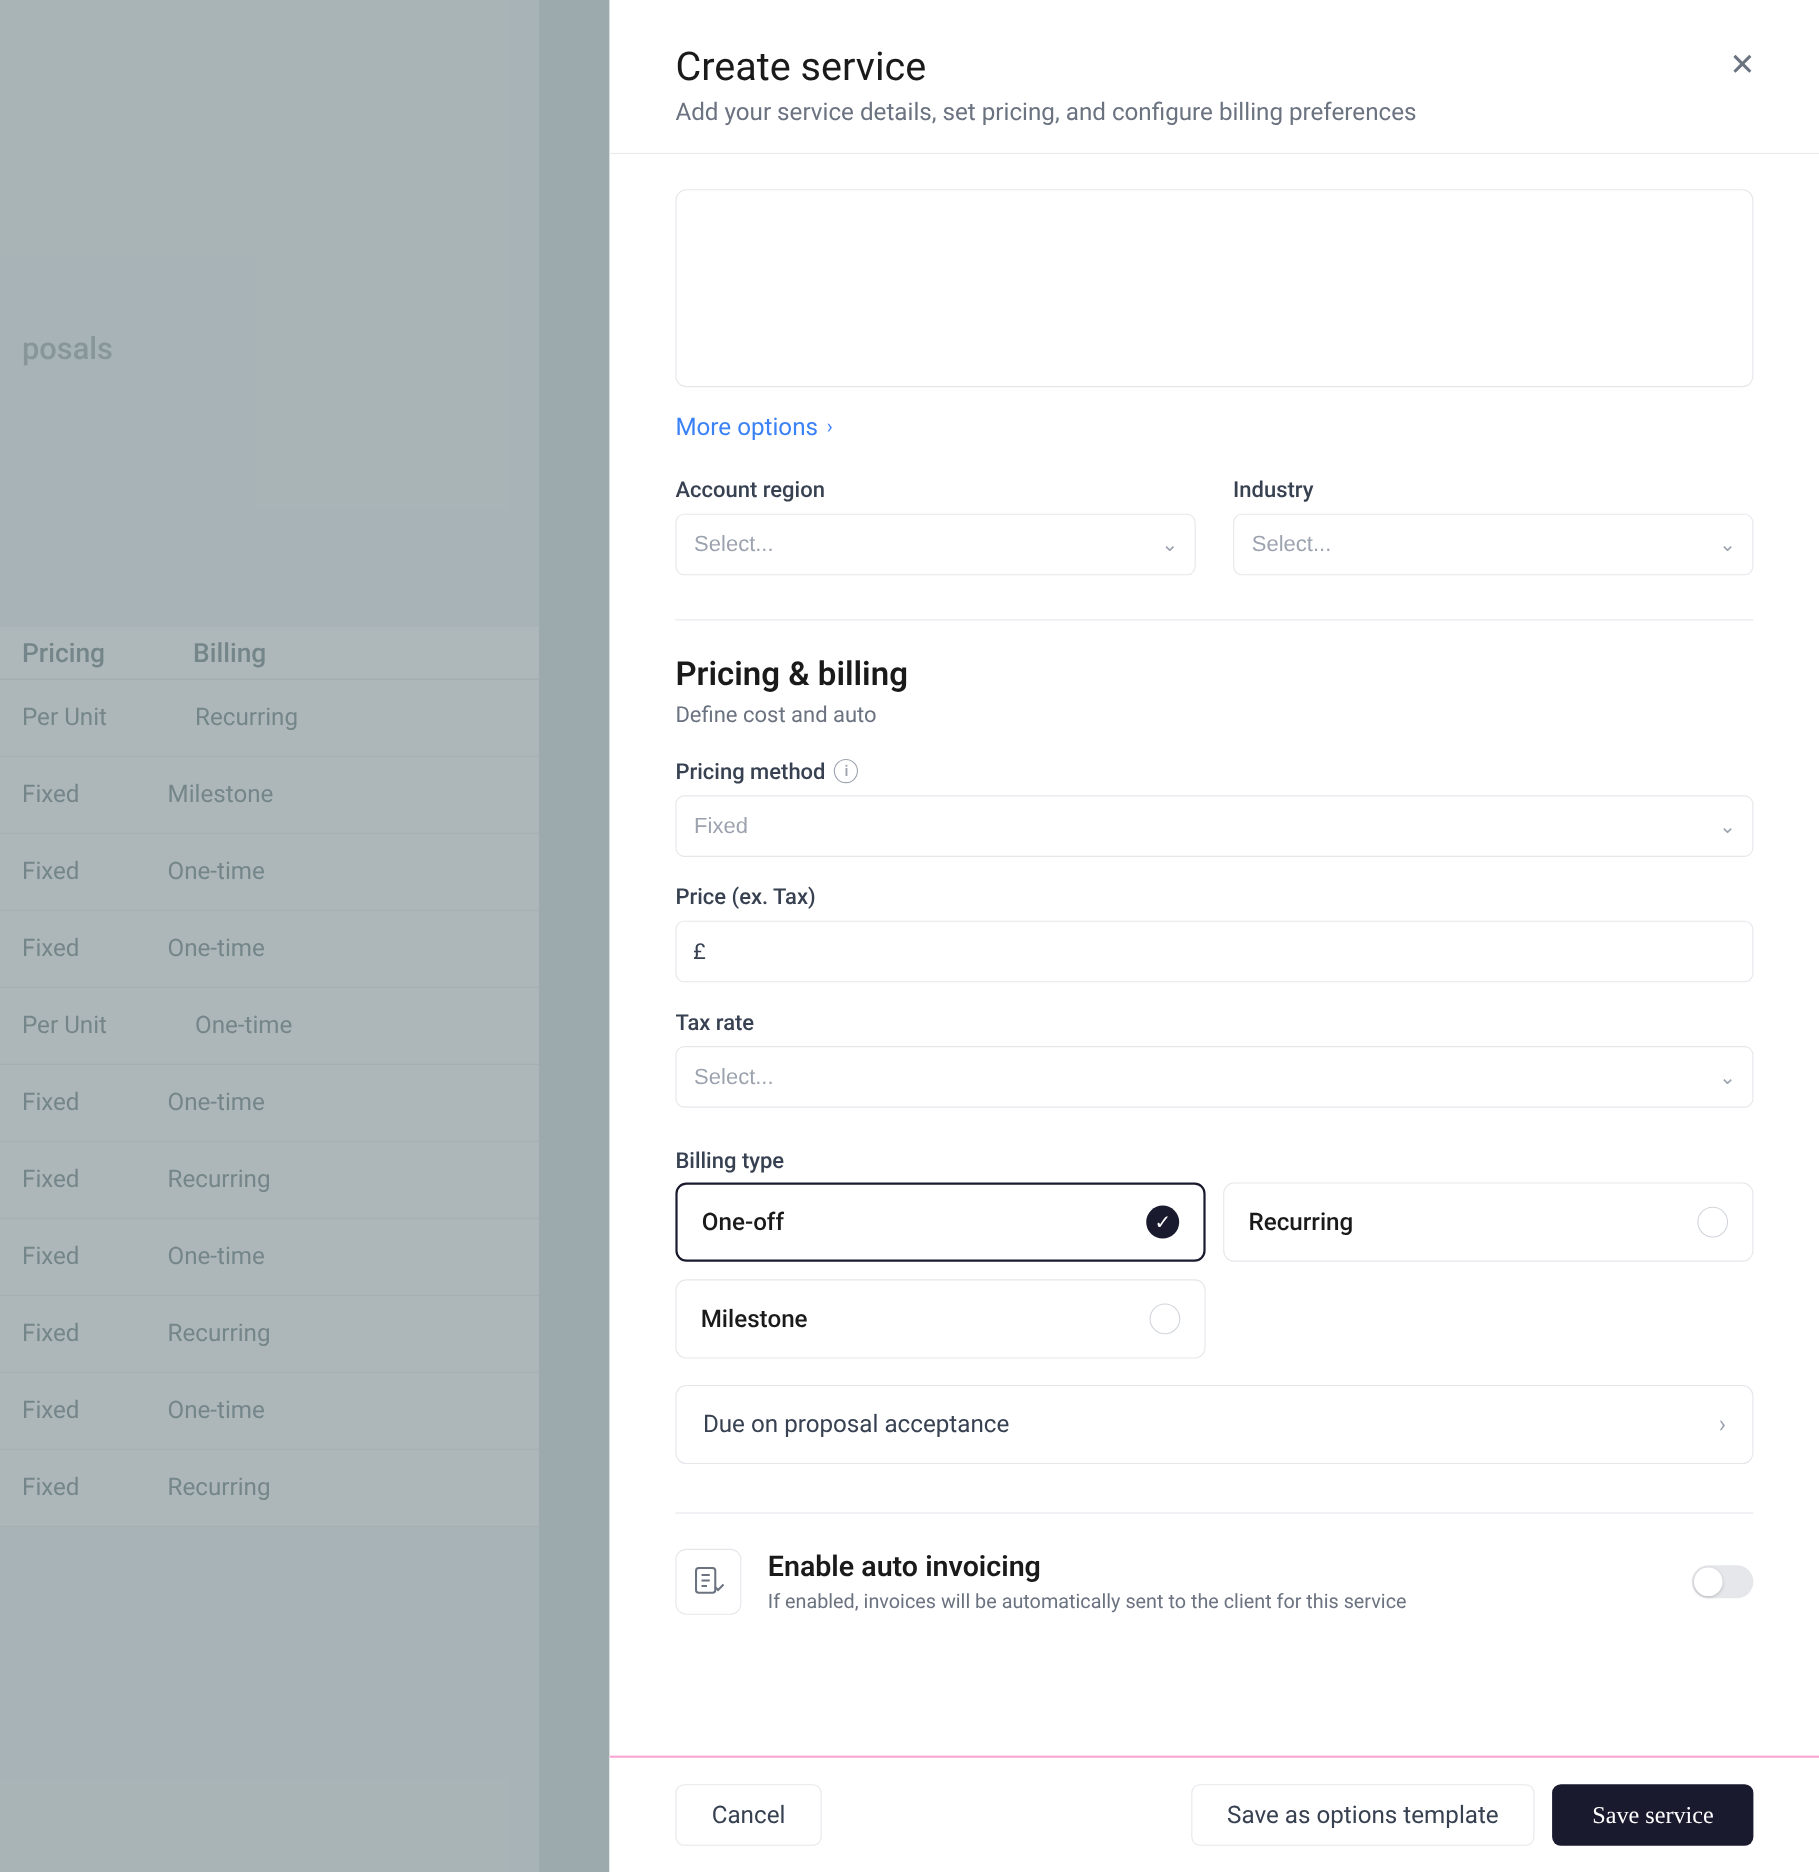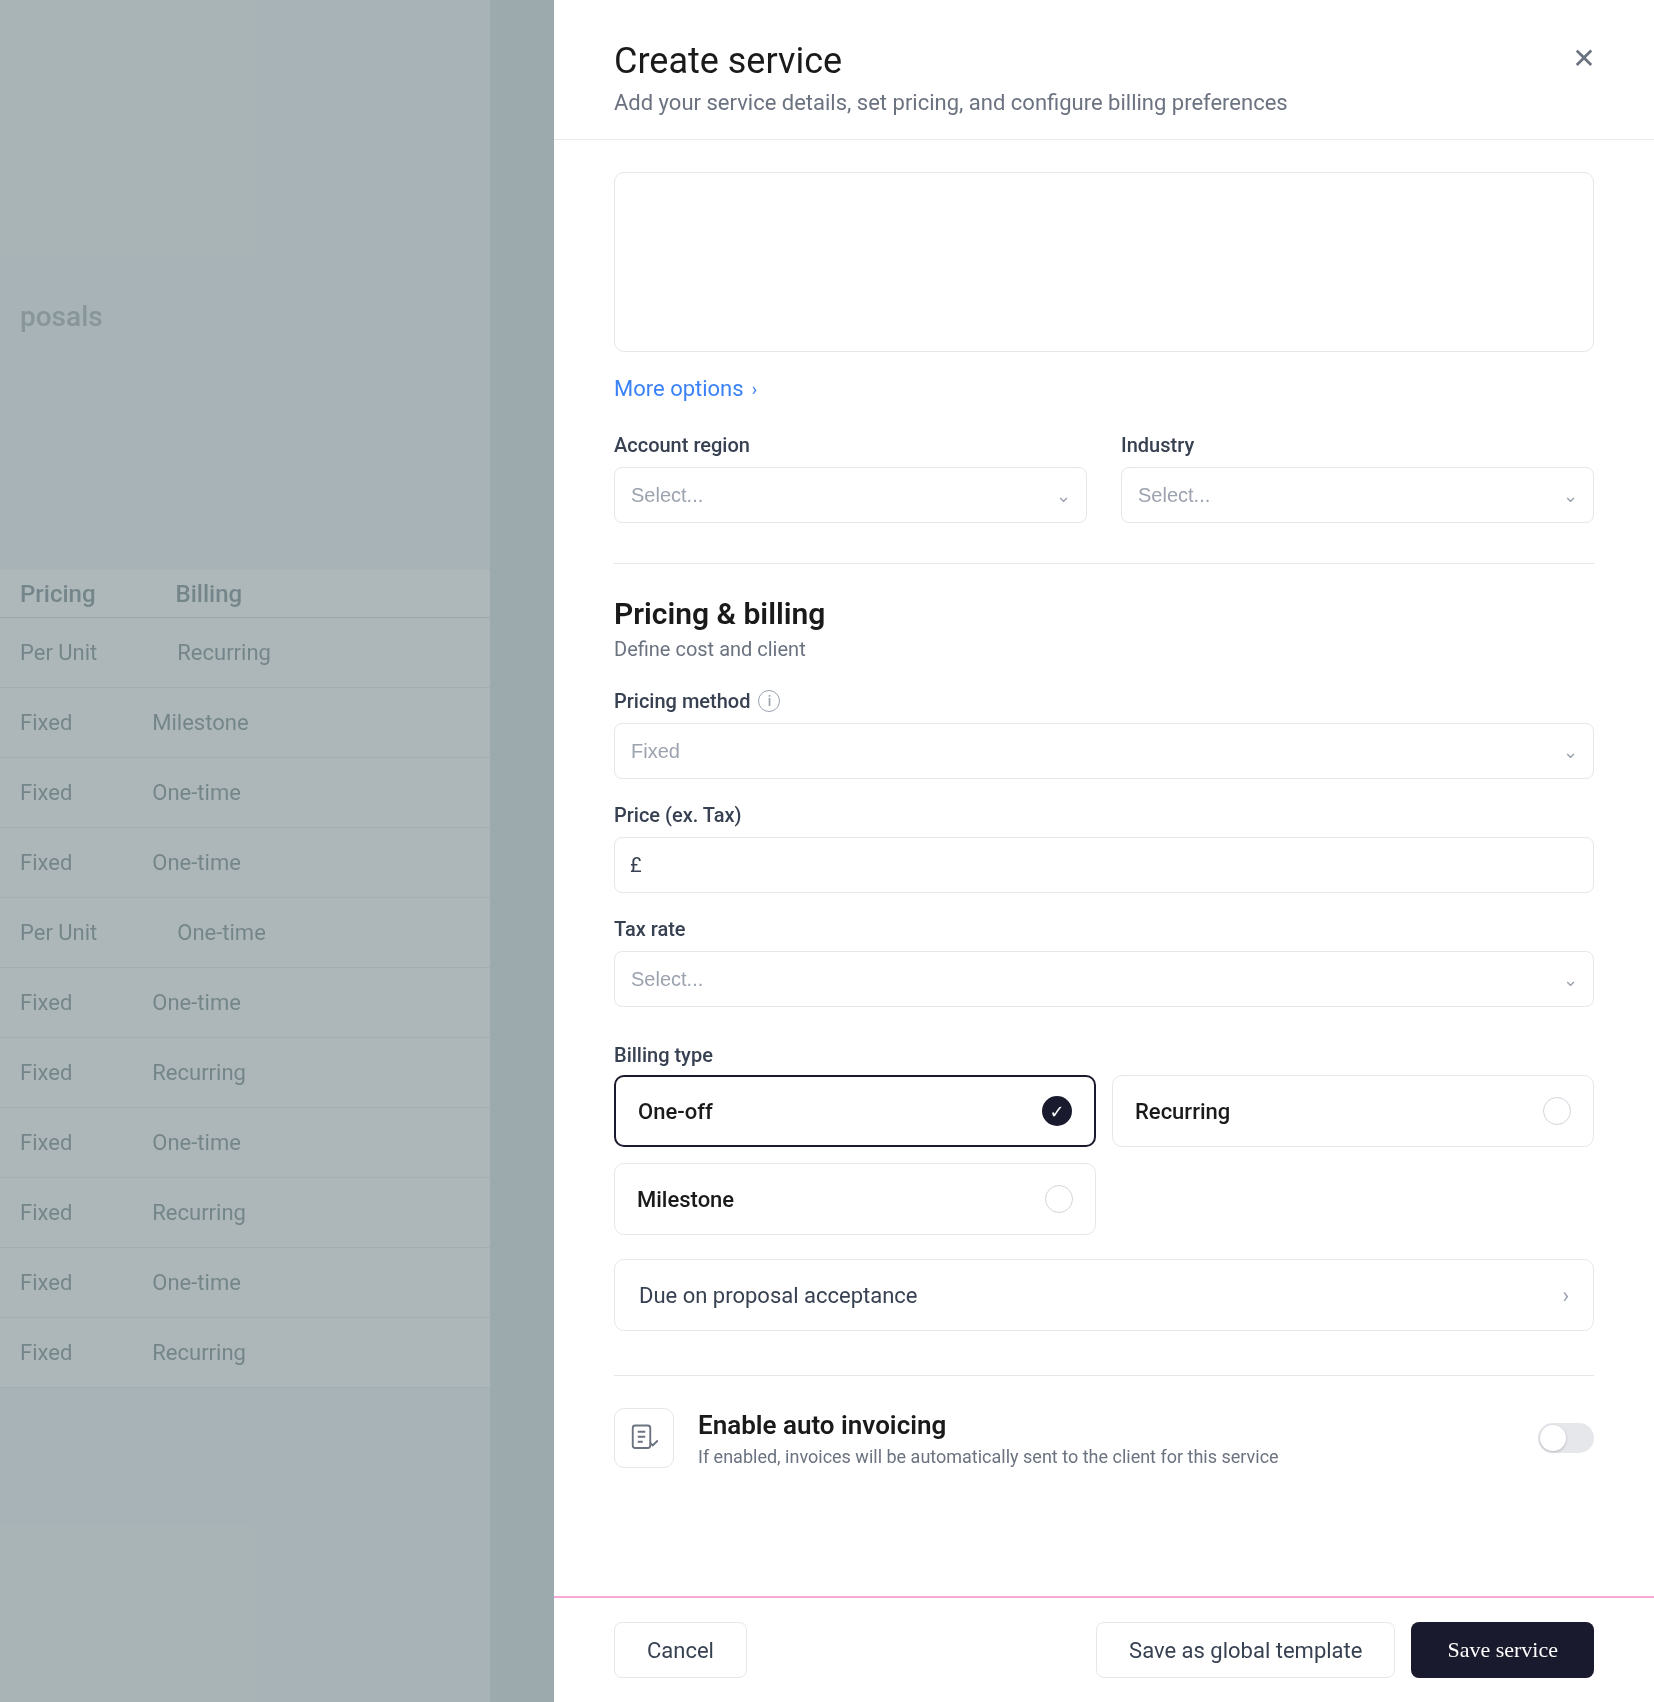--- a/index.html
+++ b/index.html
@@ -583,21 +583,21 @@
             </select>
             <span class="chevron-icon">⌄</span>
           </div>
         </div>
       </div>
 
       <div class="section-divider"></div>
 
       <div>
         <h2 class="section-heading">Pricing &amp; billing</h2>
-        <p class="section-desc">Define cost and client</p>
+        <p class="section-desc">Define cost and auto</p>
 
         <div class="form-group" style="margin-bottom: 24px;">
           <label class="form-label">
             <span>Pricing method</span>
             <span class="info-icon">i</span>
           </label>
           <div class="select-wrapper">
             <select class="fixed-select">
               <option value="Fixed">Fixed</option>
               <option value="Per Unit">Per Unit</option>
@@ -667,18 +667,18 @@
           </div>
         </div>
 
         <div style="height: 40px;"></div>
       </div>
     </div>
 
     <div class="modal-footer">
       <button class="btn-cancel">Cancel</button>
       <div class="footer-right">
-        <button class="btn-template">Save as global template</button>
+        <button class="btn-template">Save as options template</button>
         <button class="btn-save">Save service</button>
       </div>
     </div>
   </div>
 </div>
 
 </body></html>

